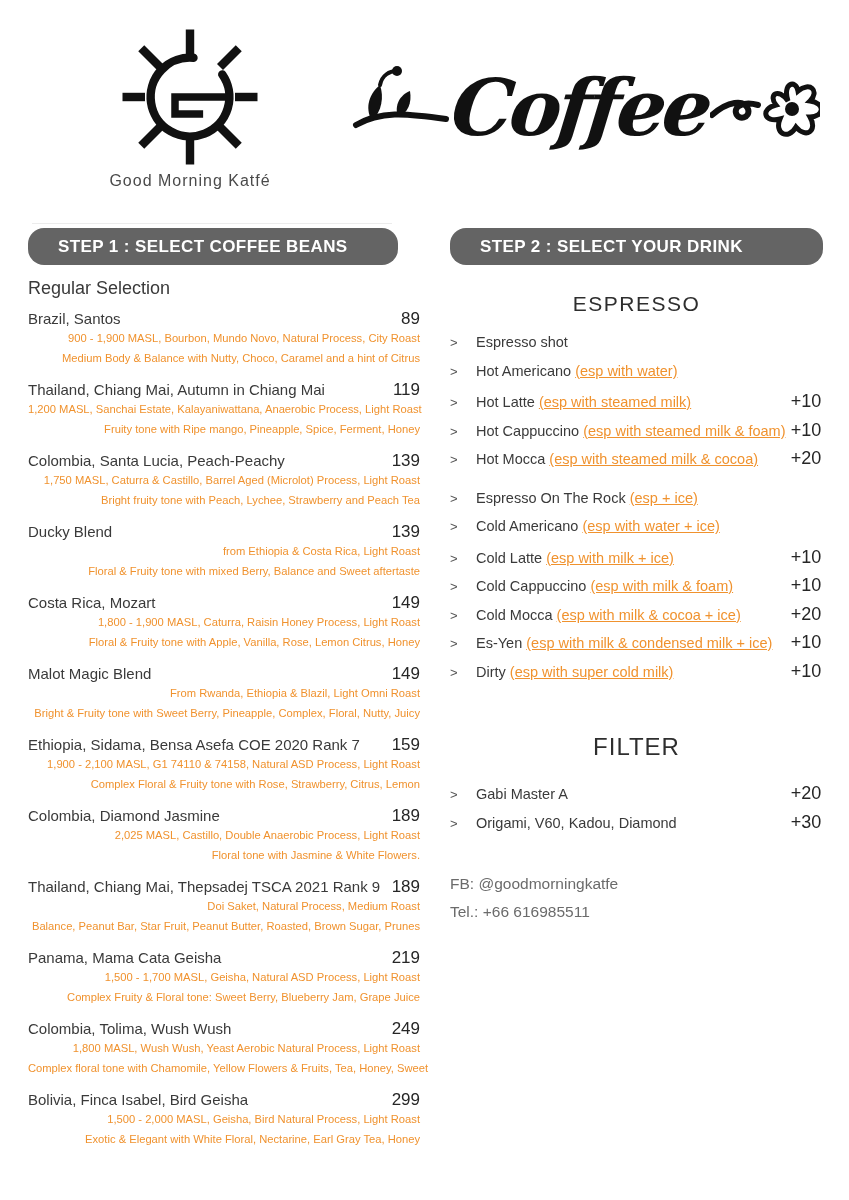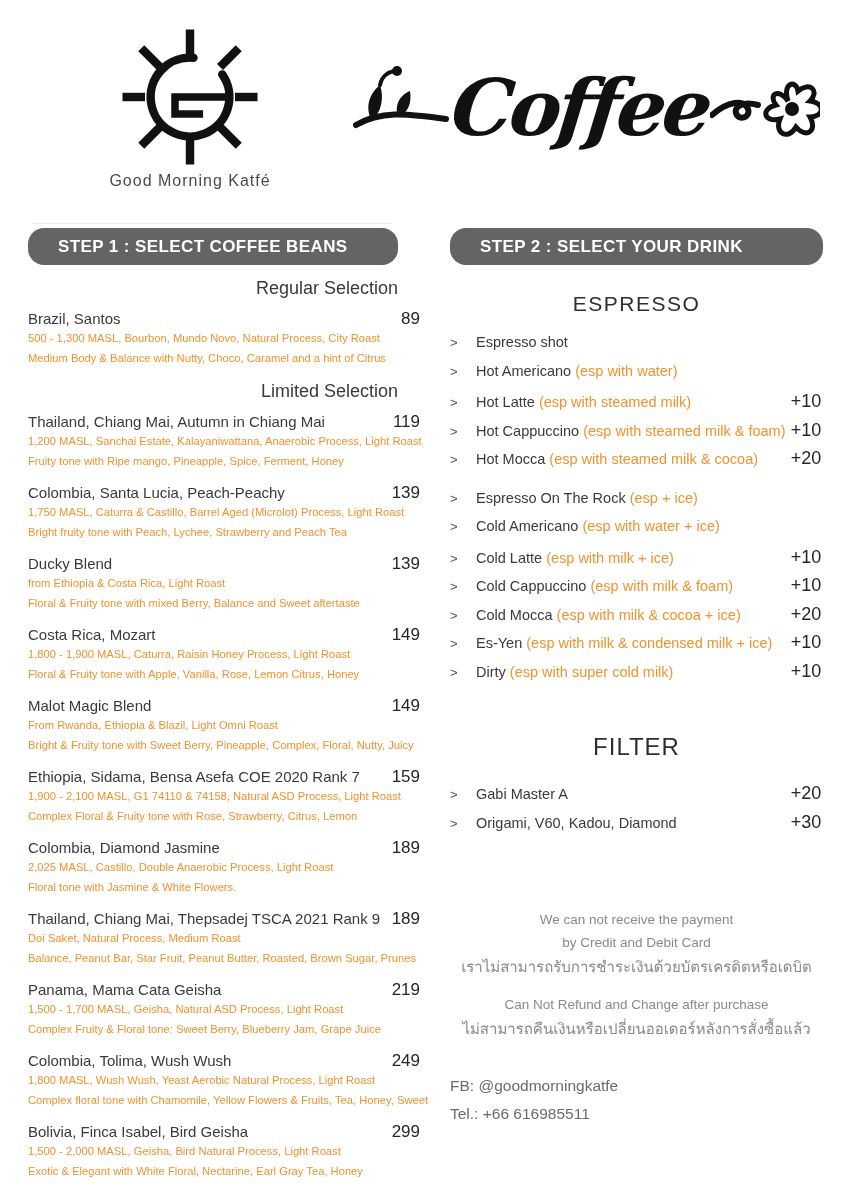--- a/index.html
+++ b/index.html
@@ -28,34 +28,34 @@
   
   .col-left{position:absolute;left:28px;top:228px;width:392px;}
   .col-right{position:absolute;left:450px;top:228px;width:373px;}
 
   .step-bar{height:37px;border-radius:16px;background:var(--bar);color:#fff;
     font-size:17px;font-weight:700;letter-spacing:.4px;line-height:37px;padding-left:30px;
     width:370px;}
   .col-right .step-bar{width:373px;}
 
   
-  .section-title{text-align:right;font-size:18px;color:var(--ink);margin:13px 0 10px 0;font-weight:400;width:370px;}
-  .bean{margin-bottom:12px;width:392px;}
+  .section-title{text-align:left;font-size:18px;color:var(--ink);margin:13px 0 10px 0;font-weight:400;width:370px;}
+  .bean{margin-bottom:12px;width:392px;text-align:right;}
   .bean-top{display:flex;justify-content:space-between;align-items:baseline;white-space:nowrap;}
   .bean-name{font-size:15px;color:var(--ink);}
   .bean-price{font-size:17px;color:#262626;padding-left:6px;}
   .bean-desc{font-size:11.2px;color:var(--accent);line-height:19.5px;white-space:nowrap;}
 
   
   .drink-section-title{text-align:center;font-size:21px;color:#2e2e2e;letter-spacing:1.5px;
     margin:27px 0 18px 0;font-weight:400;}
   .drink{display:flex;align-items:baseline;height:28.5px;white-space:nowrap;}
   .drink .chev{width:26px;font-size:13px;color:#555;}
   .drink-label{flex:1;font-size:14.5px;color:var(--ink);overflow:visible;}
-  .drink-note{color:var(--accent);}
+  .drink-note{color:var(--accent);text-decoration:underline;}
   .drink-price{font-size:18px;color:#262626;text-align:center;min-width:34px;}
   .group-gap{height:13px;}
   .filter-title{margin-top:44px;margin-bottom:22px;font-size:24px;letter-spacing:1px;}
 
   
   .notes{margin-top:68px;text-align:center;color:var(--muted);}
   .notes p{font-size:13.5px;line-height:23px;}
   .notes p.thai{font-size:15px;line-height:26px;}
   .notes .block-gap{height:13px;}
   .contact{margin-top:30px;color:#6b6b6b;}
@@ -112,28 +112,27 @@
     <div class="step-bar">STEP 1 : SELECT COFFEE BEANS</div>
     <div>
   <div>
     <h2 class="section-title">Regular Selection</h2>
     <div>
   <div class="bean">
     <div class="bean-top">
       <span class="bean-name">Brazil, Santos</span>
       <span class="bean-price">89</span>
     </div>
-    <div class="bean-desc">500 - 1,300 MASL, Bourbon, Mundo Novo, Natural Process, City Roast</div>
+    <div class="bean-desc">900 - 1,900 MASL, Bourbon, Mundo Novo, Natural Process, City Roast</div>
     <div class="bean-desc">Medium Body &amp; Balance with Nutty, Choco, Caramel and a hint of Citrus</div>
   </div>
 </div>
   </div>
 
   <div>
-    <h2 class="section-title">Limited Selection</h2>
     <div>
   <div class="bean">
     <div class="bean-top">
       <span class="bean-name">Thailand, Chiang Mai, Autumn in Chiang Mai</span>
       <span class="bean-price">119</span>
     </div>
     <div class="bean-desc">1,200 MASL, Sanchai Estate, Kalayaniwattana, Anaerobic Process, Light Roast</div>
     <div class="bean-desc">Fruity tone with Ripe mango, Pineapple, Spice, Ferment, Honey</div>
   </div>
 
@@ -319,28 +318,20 @@
     <span class="drink-price">+20</span>
   </div>
 
   <div class="drink">
     <span class="chev">&gt;</span>
     <span class="drink-label"><span>Origami, V60, Kadou, Diamond</span> <span class="drink-note"></span></span>
     <span class="drink-price">+30</span>
   </div>
 </div>
 
-    <div class="notes">
-      <p>We can not receive the payment</p>
-      <p>by Credit and Debit Card</p>
-      <p class="thai">เราไม่สามารถรับการชำระเงินด้วยบัตรเครดิตหรือเดบิต</p>
-      <div class="block-gap"></div>
-      <p>Can Not Refund and Change after purchase</p>
-      <p class="thai">ไม่สามารถคืนเงินหรือเปลี่ยนออเดอร์หลังการสั่งซื้อแล้ว</p>
-    </div>
 
     <div class="contact">
       <p>FB: @goodmorningkatfe</p>
       <p>Tel.: +66 616985511</p>
     </div>
   </section>
 
 </div>
 
 </body></html>

